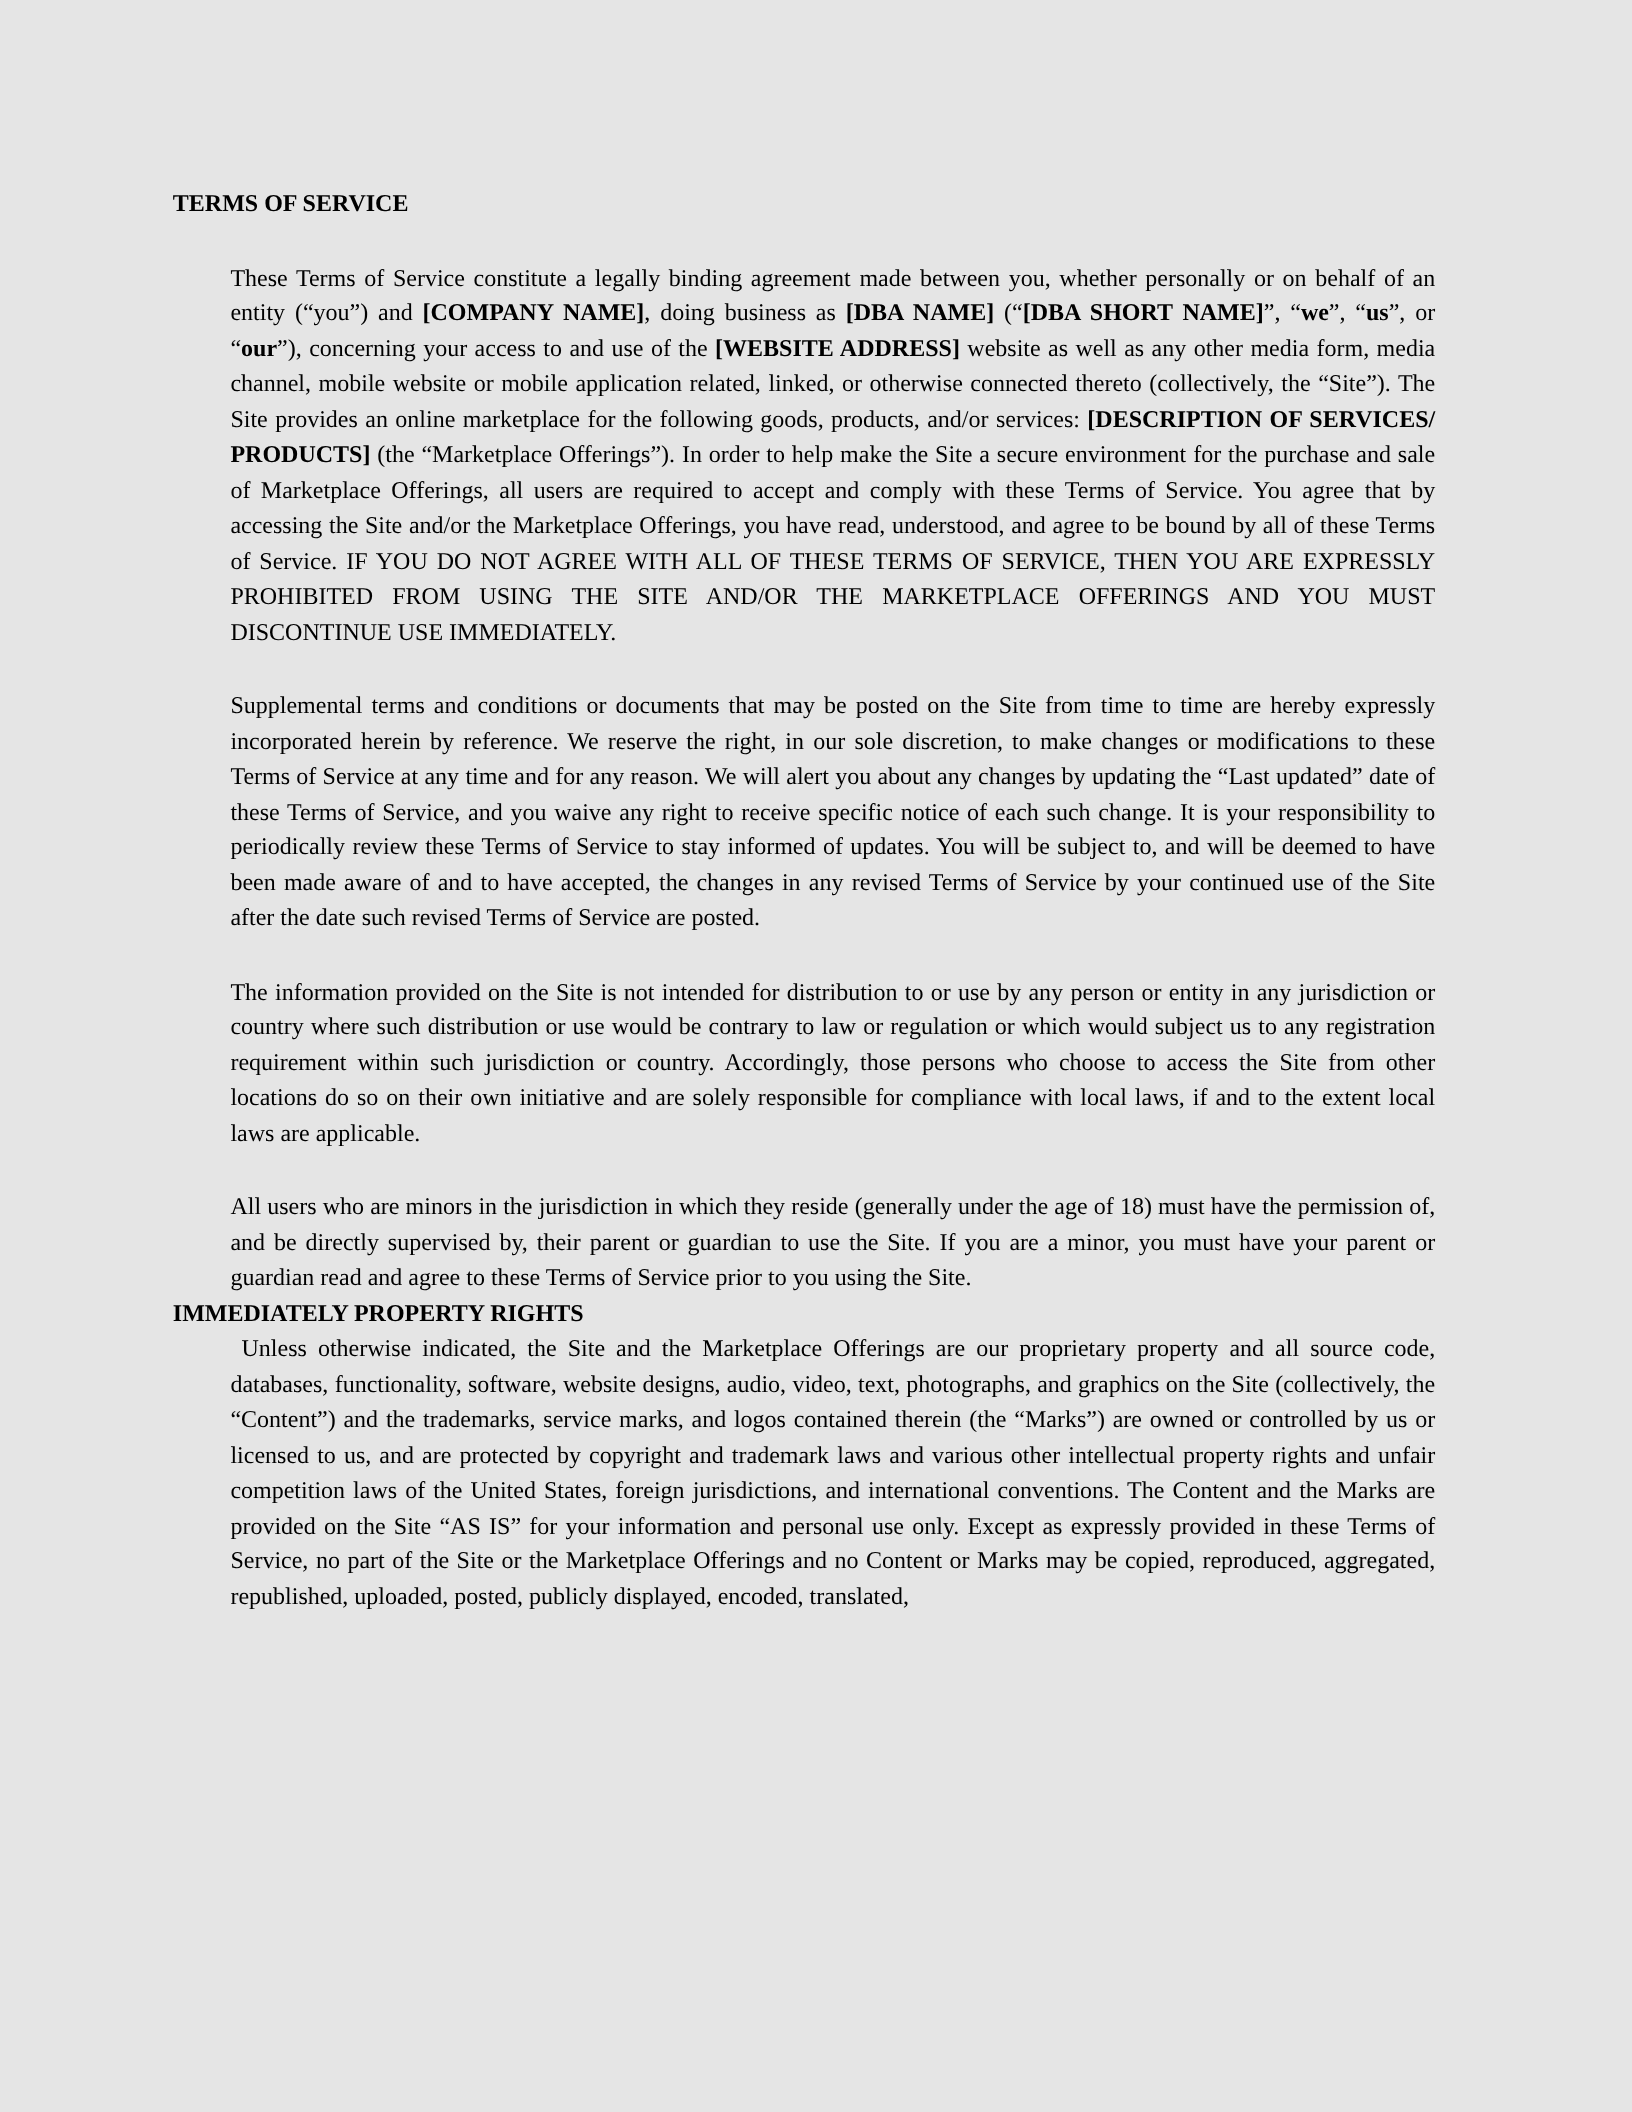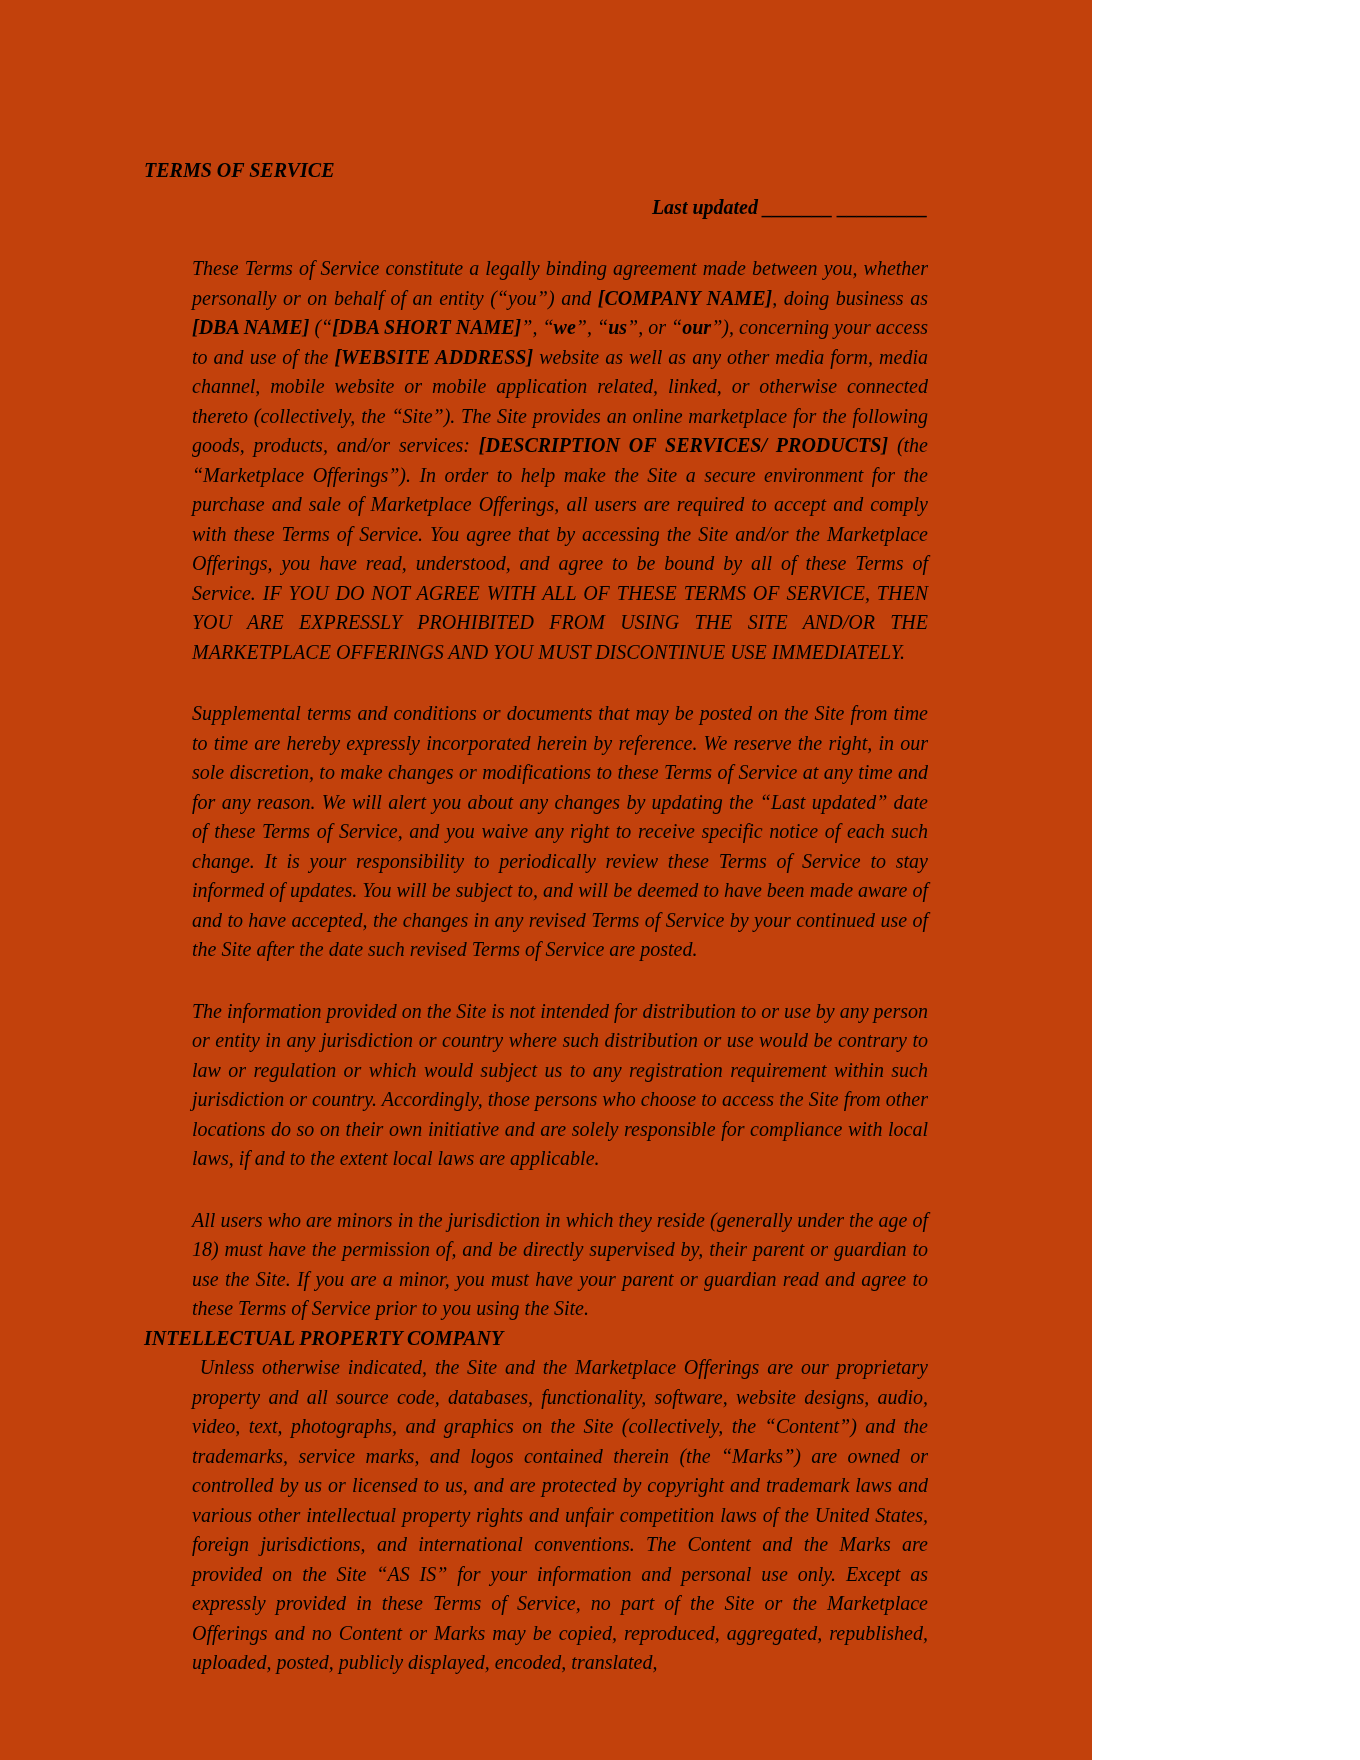--- a/index.html
+++ b/index.html
@@ -5,25 +5,24 @@
   * { margin: 0; padding: 0; box-sizing: border-box; }
   html, body { background: #ffffff; }
   body {
     width: 1360px;
     height: 1760px;
     overflow: hidden;
     font-family: "Liberation Serif", serif;
     color: #000000;
   }
   .page {
-    width: 1092px;
+    width: 1360px;
     height: 1760px;
-    background: #c2410c;
+    background: #e5e5e5;
     padding: 156px 164px 0 144px;
-    font-style: italic;
   }
   .doc {
     font-size: 20px;
     line-height: 29.5px;
   }
   .block { margin: 0; }
   .heading {
     font-weight: 700;
     font-size: 20px;
     text-align: left;
@@ -41,21 +40,20 @@
     margin-top: 0;
   }
   .b { font-weight: 700; }
 </style>
 </head>
 <body>
 
 <div class="page">
   <div class="doc" id="doc">
       <h2 class="block heading">TERMS OF SERVICE</h2>
-      <h2 class="block heading right">Last updated _______&nbsp;_________</h2>
       <p class="block paragraph"><span>These Terms of Service constitute a legally binding agreement made between you, whether personally or on behalf of an entity (“you”) and </span><span class="b">[COMPANY NAME]</span><span>, doing business as </span><span class="b">[DBA NAME]</span><span> (“</span><span class="b">[DBA SHORT NAME]</span><span>”, “</span><span class="b">we</span><span>”, “</span><span class="b">us</span><span>”, or “</span><span class="b">our</span><span>”), concerning your access to and use of the </span><span class="b">[WEBSITE ADDRESS]</span><span> website as well as any other media form, media channel, mobile website or mobile application related, linked, or otherwise connected thereto (collectively, the “Site”). The Site provides an online marketplace for the following goods, products, and/or services: </span><span class="b">[DESCRIPTION OF SERVICES/ PRODUCTS]</span><span> (the “Marketplace Offerings”). In order to help make the Site a secure environment for the purchase and sale of Marketplace Offerings, all users are required to accept and comply with these Terms of Service. You agree that by accessing the Site and/or the Marketplace Offerings, you have read, understood, and agree to be bound by all of these Terms of Service. IF YOU DO NOT AGREE WITH ALL OF THESE TERMS OF SERVICE, THEN YOU ARE EXPRESSLY PROHIBITED FROM USING THE SITE AND/OR THE MARKETPLACE OFFERINGS AND YOU MUST DISCONTINUE USE IMMEDIATELY.</span></p>
       <p class="block paragraph"><span>Supplemental terms and conditions or documents that may be posted on the Site from time to time are hereby expressly incorporated herein by reference. We reserve the right, in our sole discretion, to make changes or modifications to these Terms of Service at any time and for any reason. We will alert you about any changes by updating the “Last updated” date of these Terms of Service, and you waive any right to receive specific notice of each such change. It is your responsibility to periodically review these Terms of Service to stay informed of updates. You will be subject to, and will be deemed to have been made aware of and to have accepted, the changes in any revised Terms of Service by your continued use of the Site after the date such revised Terms of Service are posted.</span></p>
       <p class="block paragraph"><span>The information provided on the Site is not intended for distribution to or use by any person or entity in any jurisdiction or country where such distribution or use would be contrary to law or regulation or which would subject us to any registration requirement within such jurisdiction or country. Accordingly, those persons who choose to access the Site from other locations do so on their own initiative and are solely responsible for compliance with local laws, if and to the extent local laws are applicable.</span></p>
       <p class="block paragraph"><span>All users who are minors in the jurisdiction in which they reside (generally under the age of 18) must have the permission of, and be directly supervised by, their parent or guardian to use the Site. If you are a minor, you must have your parent or guardian read and agree to these Terms of Service prior to you using the Site.</span></p>
-      <h2 class="block heading">INTELLECTUAL PROPERTY COMPANY</h2>
+      <h2 class="block heading">IMMEDIATELY PROPERTY RIGHTS</h2>
       <p class="block paragraph no-gap"><span>&nbsp;Unless otherwise indicated, the Site and the Marketplace Offerings are our proprietary property and all source code, databases, functionality, software, website designs, audio, video, text, photographs, and graphics on the Site (collectively, the “Content”) and the trademarks, service marks, and logos contained therein (the “Marks”) are owned or controlled by us or licensed to us, and are protected by copyright and trademark laws and various other intellectual property rights and unfair competition laws of the United States, foreign jurisdictions, and international conventions. The Content and the Marks are provided on the Site “AS IS” for your information and personal use only. Except as expressly provided in these Terms of Service, no part of the Site or the Marketplace Offerings and no Content or Marks may be copied, reproduced, aggregated, republished, uploaded, posted, publicly displayed, encoded, translated,</span></p>
     </div>
 </div>
 
 </body></html>

